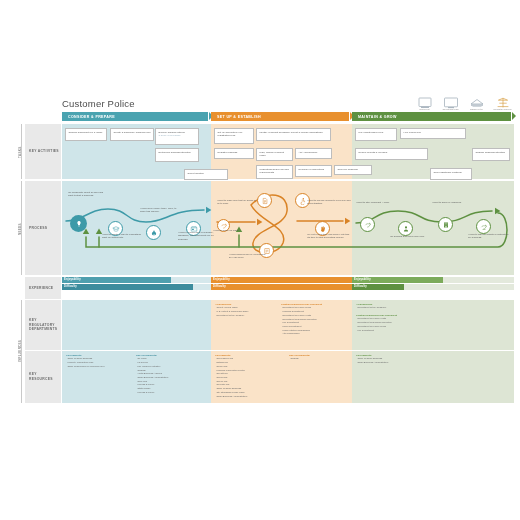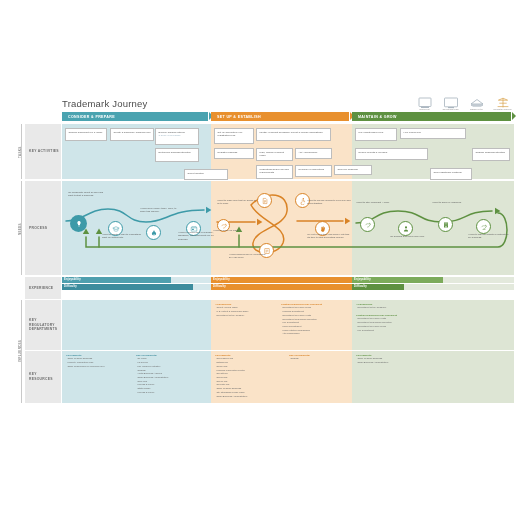--- a/index.html
+++ b/index.html
@@ -76,21 +76,21 @@
   
   .listhead{font-size:2.3px;font-weight:bold;line-height:1.5;}
   .listitem{font-size:2.3px;line-height:1.62;color:#6a6a6a;}
   .listblk{position:absolute;}
 </style>
 <style>#bn0::after{border-left:4.5px solid #4aa3b0;}</style><style>#bn1::after{border-left:4.5px solid #e8902e;}</style><style>#bn2::after{border-left:4.5px solid #5e9141;}</style></head>
 <body>
 
 <div class="canvas">
 
-  <div class="title">Trademark Journey</div>
+  <div class="title">Customer Police</div>
 
   <div class="legend">
     <div class="li">
       <div class="ico">
         <svg width="16" height="12" viewBox="0 0 16 12">
             <rect x="2" y="1" width="12" height="8.5" rx="0.6" fill="none" stroke="#9aa7b3" stroke-width=".7"></rect>
             <rect x="4" y="9.8" width="8" height="1" fill="#9aa7b3"></rect>
           </svg>
       </div>
       <div class="lbl">printed List</div>

